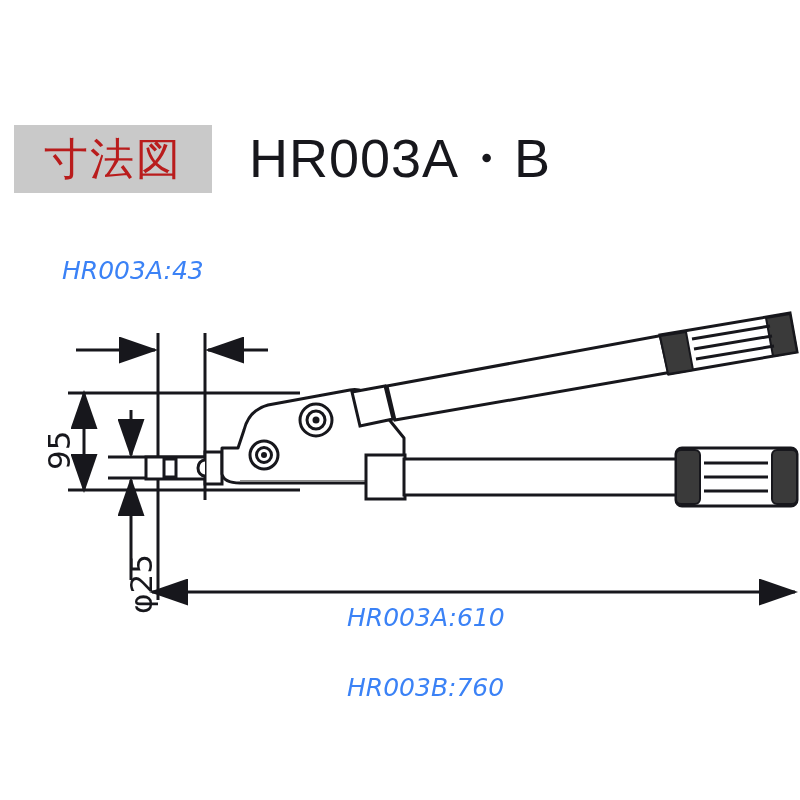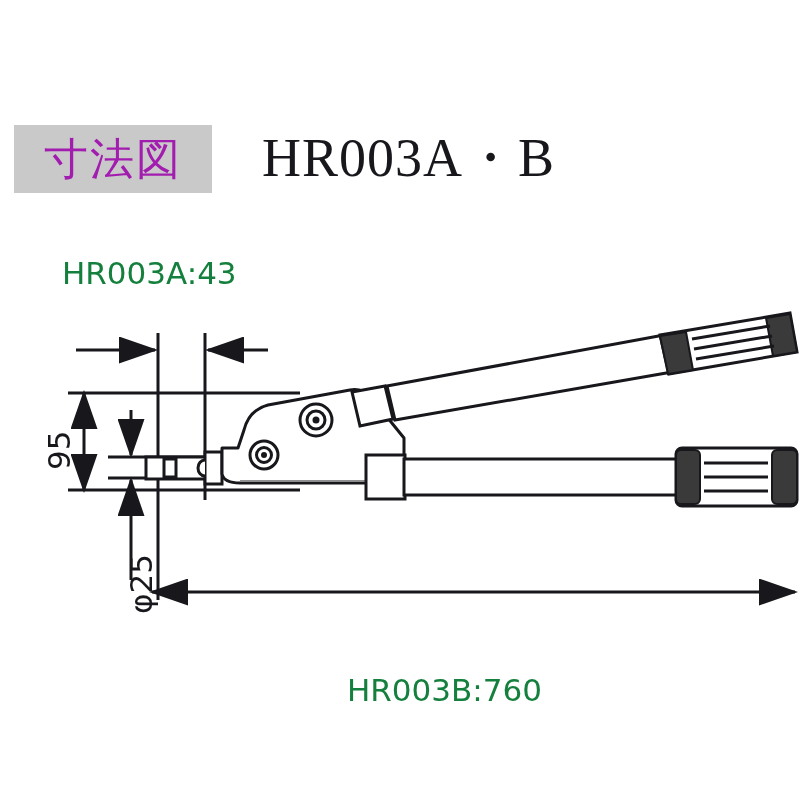--- a/index.html
+++ b/index.html
@@ -21,43 +21,44 @@
     top: 125px;
     width: 198px;
     height: 68px;
     background: #c9c9c9;
     display: flex;
     align-items: center;
     justify-content: center;
   }
   #badge-label {
     font-size: 44px;
-    color: #a21caf;
+    color: #b91c1c;
     letter-spacing: 2px;
     font-family: "DejaVu Sans", sans-serif;
     line-height: 1;
   }
   #title {
     position: absolute;
-    left: 262px;
+    left: 249px;
     top: 124px;
     font-size: 54px;
     color: #17171c;
     letter-spacing: 1px;
     line-height: 68px;
-    font-family: Liberation Serif, serif;
+    font-family: Liberation Sans, sans-serif;
     white-space: nowrap;
   }
   .dimtext {
     position: absolute;
-    font-size: 31px;
-    color: #15803d;
+    font-size: 25px;
+    color: #3b82f6;
     font-family: "DejaVu Sans", sans-serif;
     white-space: nowrap;
     line-height: 1;
+    font-style: italic;
   }
   #dim-top-a { left: 62px; top: 258px; }
   #dim-top-b { left: 62px; top: 298px; }
   #dim-len-a { left: 347px; top: 605px; }
   #dim-len-b { left: 347px; top: 645px; margin-top: 30px; }
   .vtext {
     position: absolute;
     font-size: 31px;
     color: #17171c;
     font-family: "DejaVu Sans", sans-serif;
@@ -176,15 +177,16 @@
         <line x1="704" y1="463" x2="768" y2="463"></line>
         <line x1="704" y1="477" x2="768" y2="477"></line>
         <line x1="704" y1="491" x2="768" y2="491"></line>
       </g>
     </g>
   </svg>
 
   <div class="dimtext" id="dim-top-a">HR003A:43</div>
   <div class="vtext" id="dim-height">95</div>
   <div class="vtext" id="dim-dia">φ25</div>
+  <div class="dimtext" id="dim-len-a">HR003A:610</div>
   <div class="dimtext" id="dim-len-b">HR003B:760</div>
 
 </div>
 
 </body></html>

